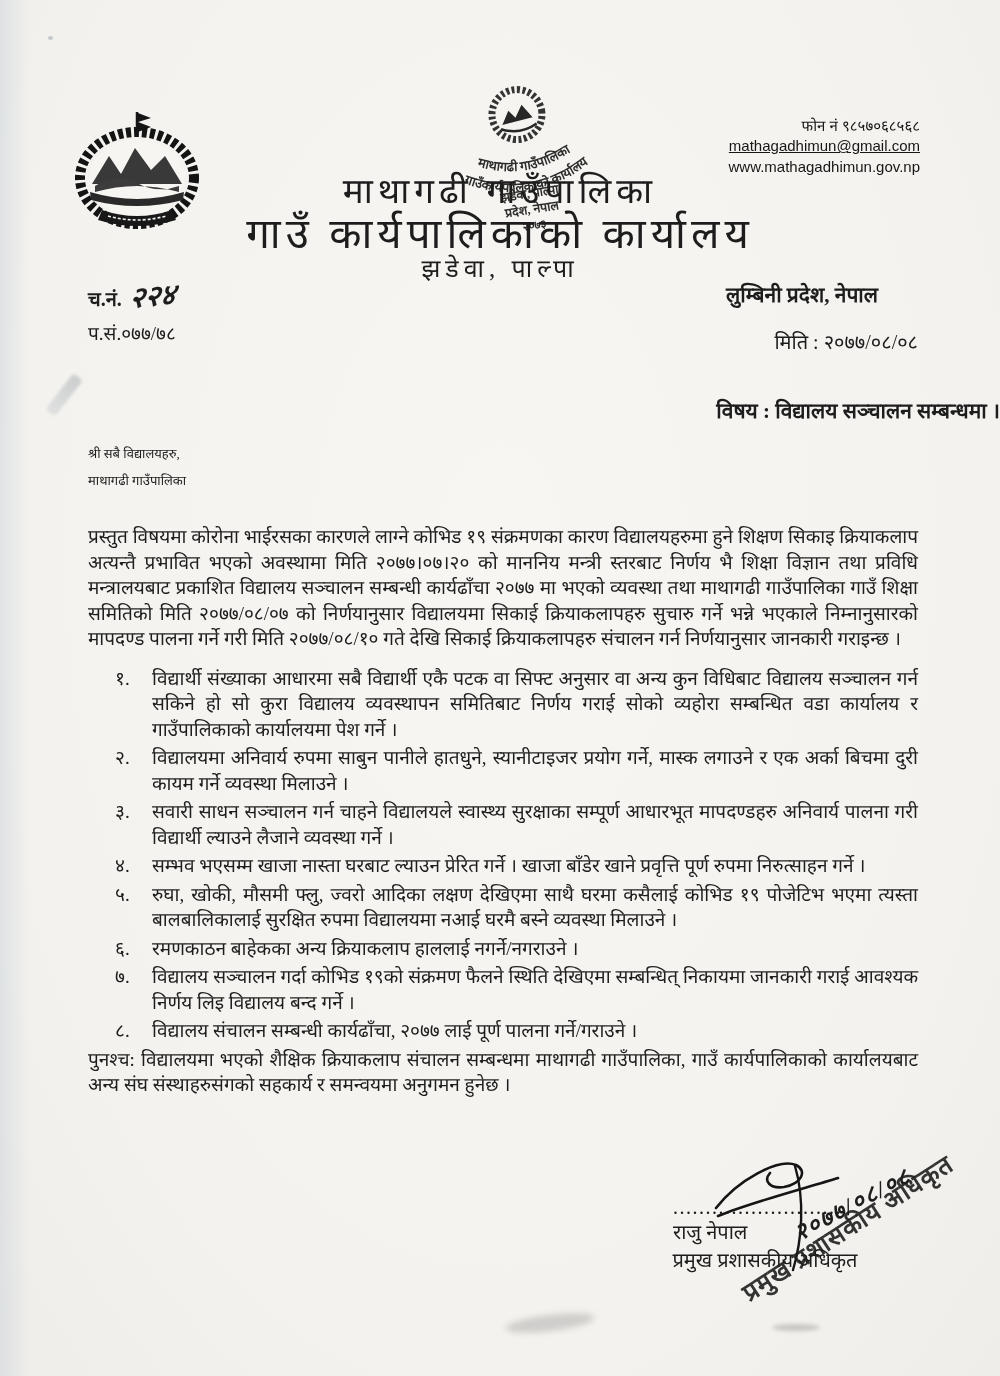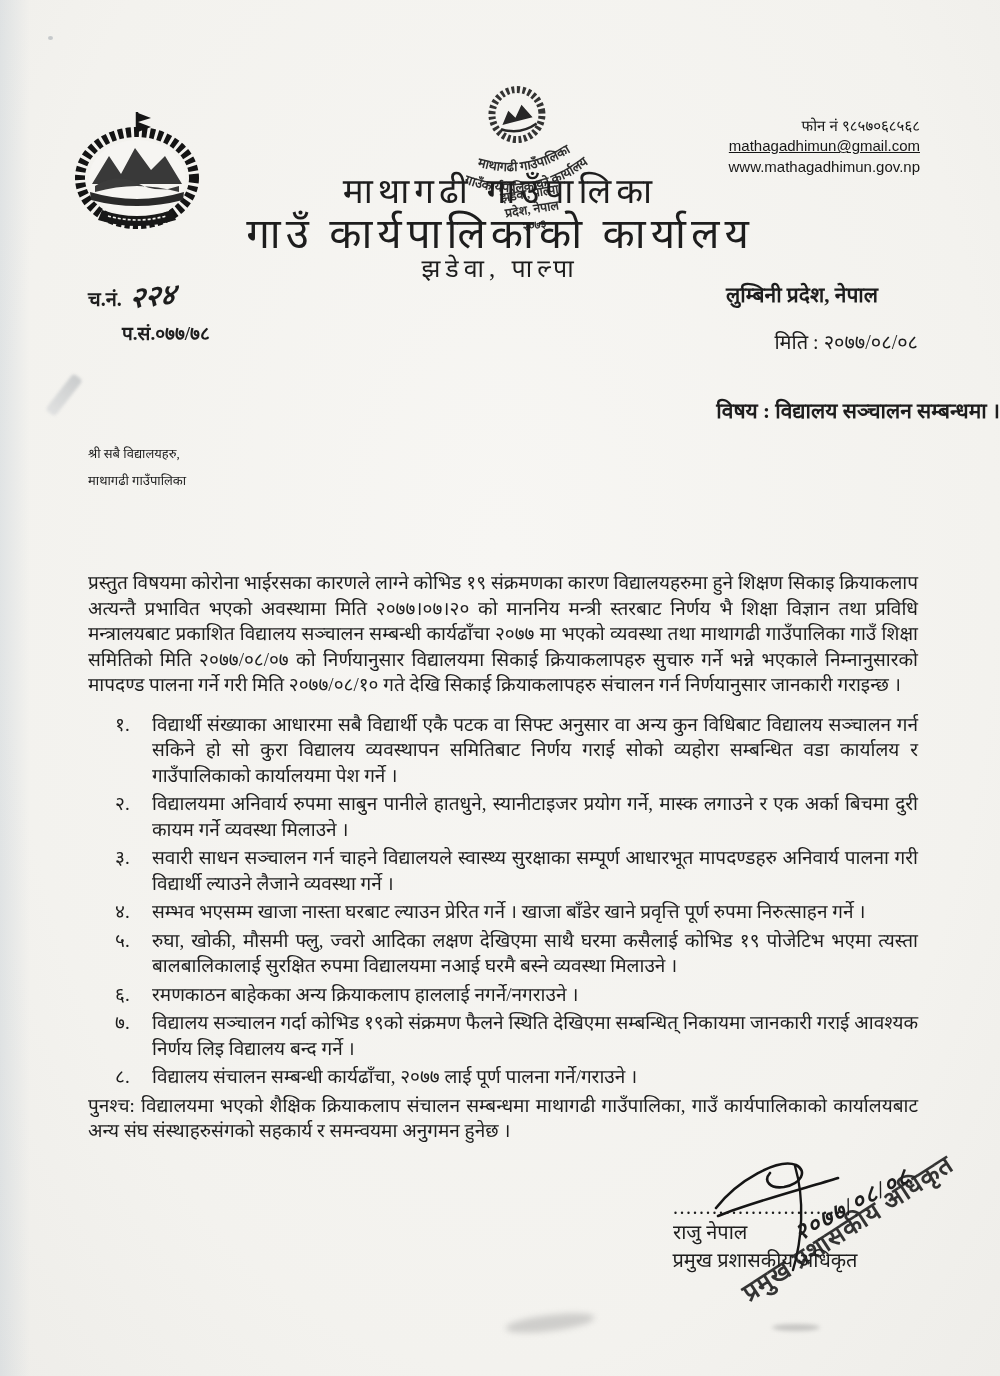--- a/index.html
+++ b/index.html
@@ -32,29 +32,29 @@
   .t2{position:absolute;top:203px;left:0;width:100%;margin:0;text-align:center;
     font-size:42px;font-weight:400;letter-spacing:5px;}
   .t3{position:absolute;top:250px;left:0;width:100%;text-align:center;
     font-size:25px;letter-spacing:5px;}
   .province{position:absolute;top:280px;right:122px;font-size:21px;font-weight:700;}
   
   .ref-row{position:absolute;left:88px;top:282px;width:830px;height:80px;font-size:20px;}
   .ref-no{position:absolute;left:0;top:0;font-weight:600;}
   .hand{display:inline-block;font-style:italic;font-weight:700;font-size:29px;
     transform:skewX(-8deg) rotate(-5deg);margin-left:8px;line-height:1;}
-  .disp-no{position:absolute;left:0;top:38px;font-size:19px;font-weight:700;margin-left:34px;}
+  .disp-no{position:absolute;left:0;top:38px;font-size:19px;font-weight:400;}
   .date-line{position:absolute;right:0;top:46px;font-size:20px;}
   
   .subject{position:absolute;top:396px;left:0;width:100%;text-align:right;
     font-size:21px;font-weight:700;}
   .addressee{position:absolute;left:88px;top:440px;font-size:13px;line-height:27px;}
   
   .content{position:absolute;left:88px;top:524px;width:830px;
-    font-size:19px;line-height:25.5px;text-align:justify;margin-top:46px;}
+    font-size:19px;line-height:25.5px;text-align:justify;}
   .content p{margin:0;}
   .content ol{margin:14px 0 0 0;padding:0 0 0 64px;list-style:none;}
   .content li{position:relative;margin-bottom:3px;}
   .content li .num{position:absolute;left:-37px;top:0;}
   .postscript{margin-top:28px;}
   
   .sig-block{position:absolute;left:605px;top:1148px;width:345px;height:200px;font-size:20px;}
   .sig-scribble{position:absolute;left:105px;top:2px;width:135px;height:125px;}
   .sig-date{position:absolute;left:178px;top:20px;width:210px;transform:rotate(-28deg);
     font-style:italic;font-weight:700;font-size:23px;letter-spacing:2px;}

